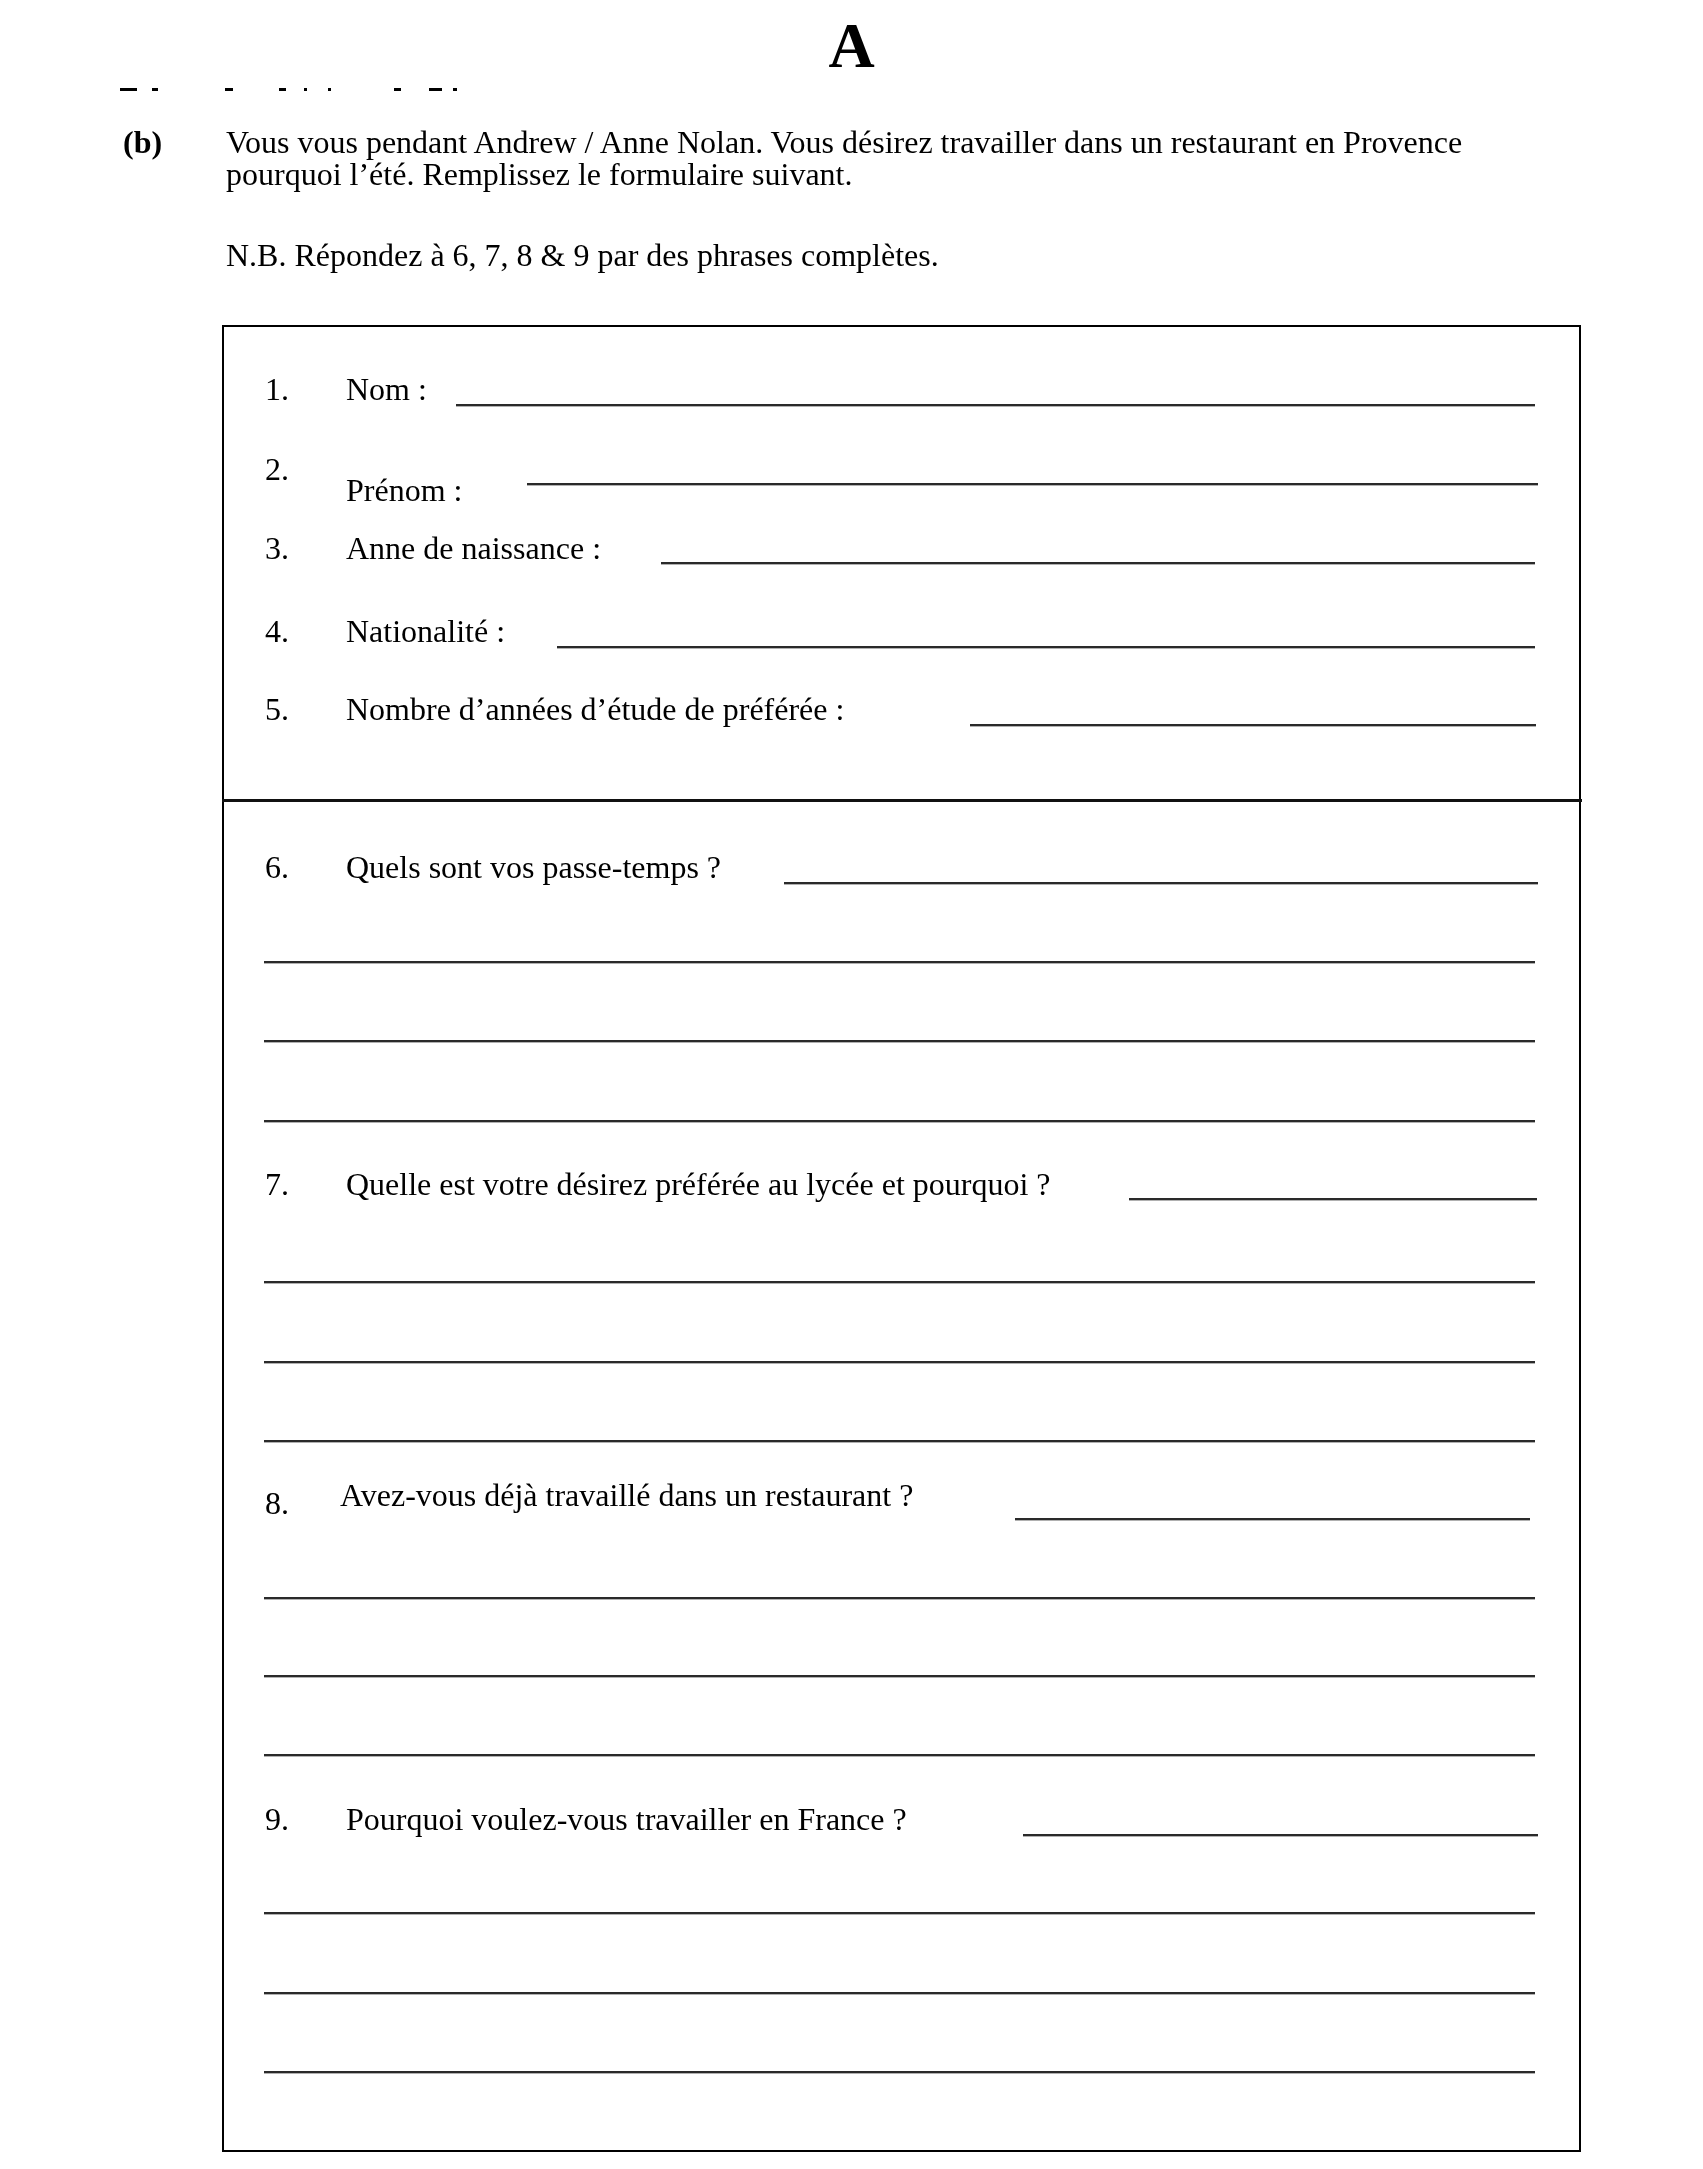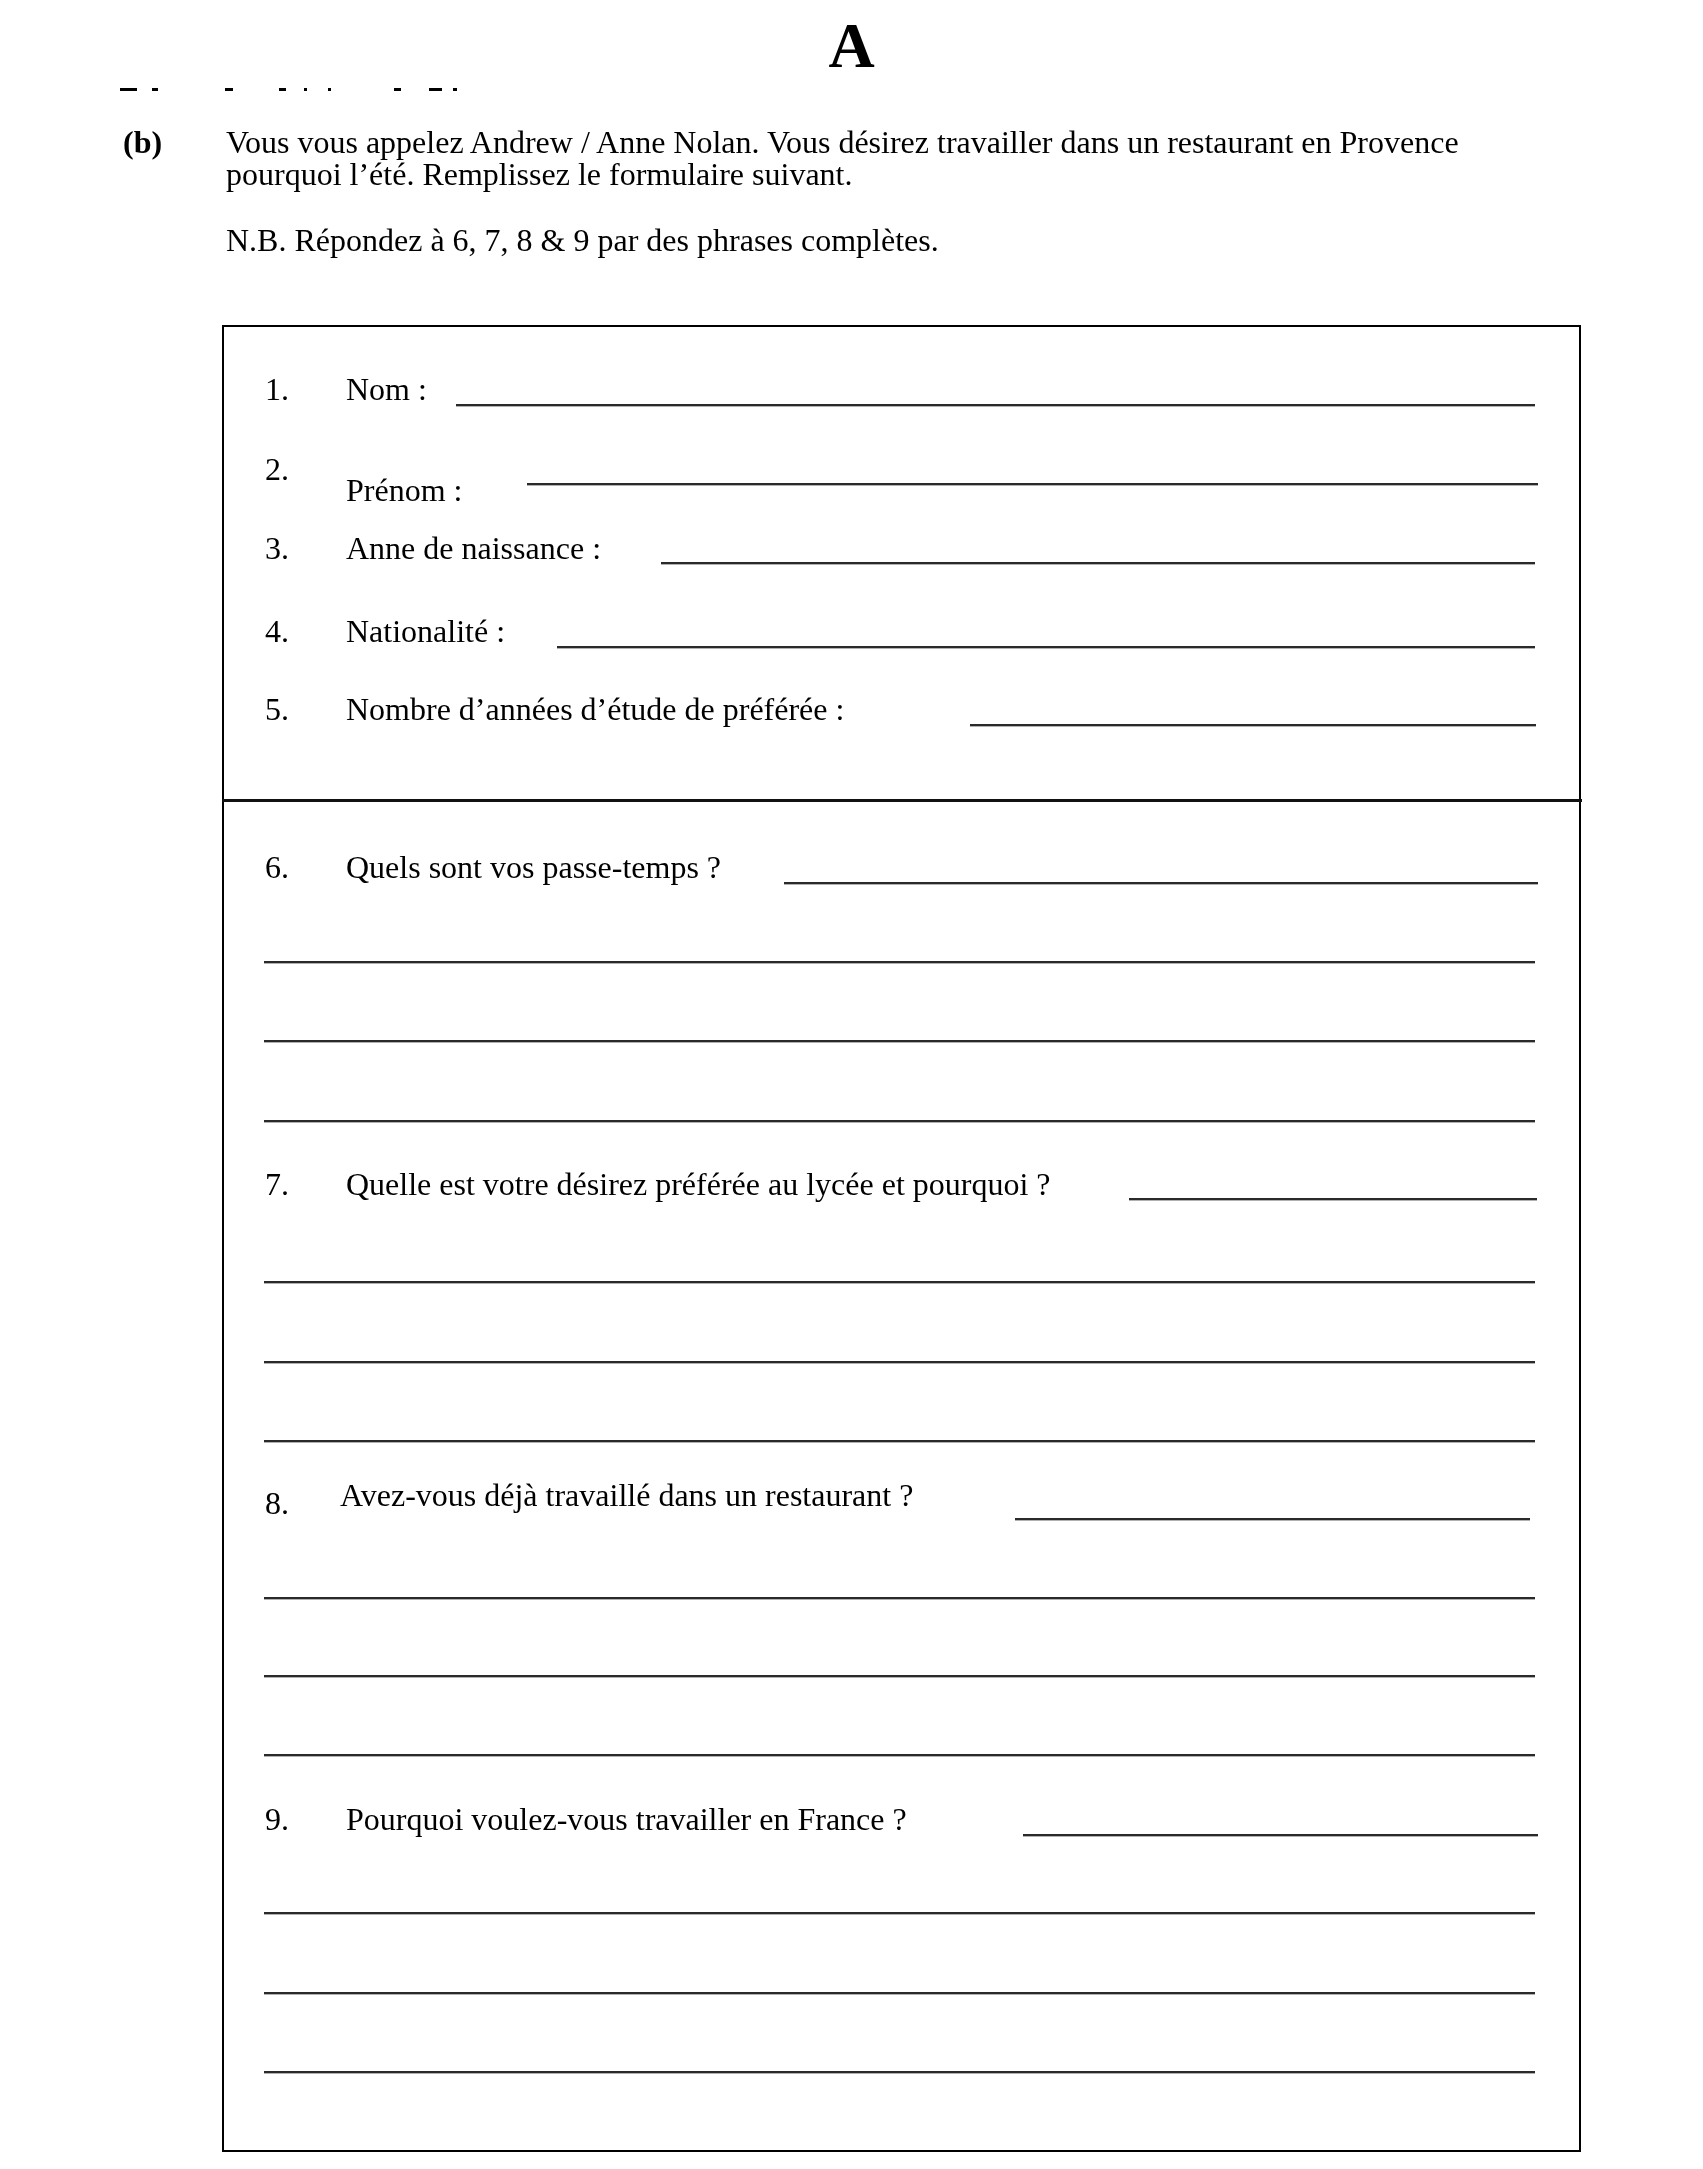--- a/index.html
+++ b/index.html
@@ -95,23 +95,23 @@
   <span style="left:105px;width:8.4px"></span>
   <span style="left:159px;width:6.6px"></span>
   <span style="left:184px;width:2.8px"></span>
   <span style="left:208px;width:2.8px"></span>
   <span style="left:274px;width:6.6px"></span>
   <span style="left:309px;width:13px"></span>
   <span style="left:333px;width:3.7px"></span>
 </div>
 
 <div class="abs txt section-marker" style="top:126px">(b)</div>
-<div class="abs txt intro" style="top:126px">Vous vous appelez Andrew / Anne Nolan.  Vous désirez travailler dans un restaurant en Provence</div>
+<div class="abs txt intro" style="top:126px">Vous vous pendant Andrew / Anne Nolan.  Vous désirez travailler dans un restaurant en Provence</div>
 <div class="abs txt intro" style="top:158px">pourquoi l’été.  Remplissez le formulaire suivant.</div>
-<div class="abs txt intro" style="top:224px">N.B.  Répondez à 6, 7, 8 &amp; 9 par des phrases complètes.</div>
+<div class="abs txt intro" style="top:239px">N.B.  Répondez à 6, 7, 8 &amp; 9 par des phrases complètes.</div>
 
 <div class="abs form-box"></div>
 <div class="abs form-divider"></div>
 
 <div>
   <div class="abs qnum" style="top:371px">1.</div>
   <div class="abs qlabel" style="top:371px">Nom :</div>
   <div class="abs answer-line" style="left:456px;top:404px;width:1079px"></div>
 </div>
 

